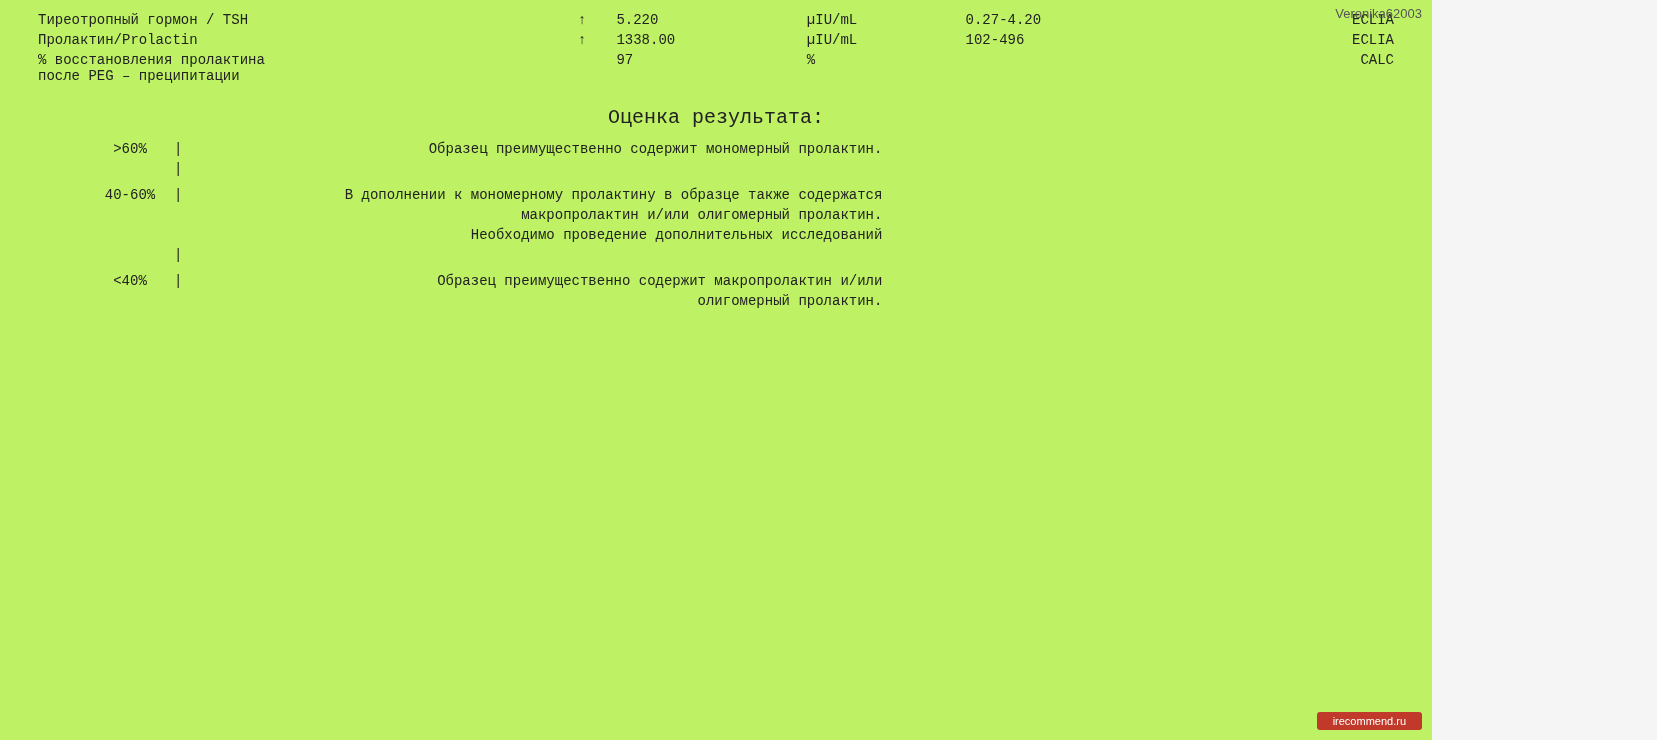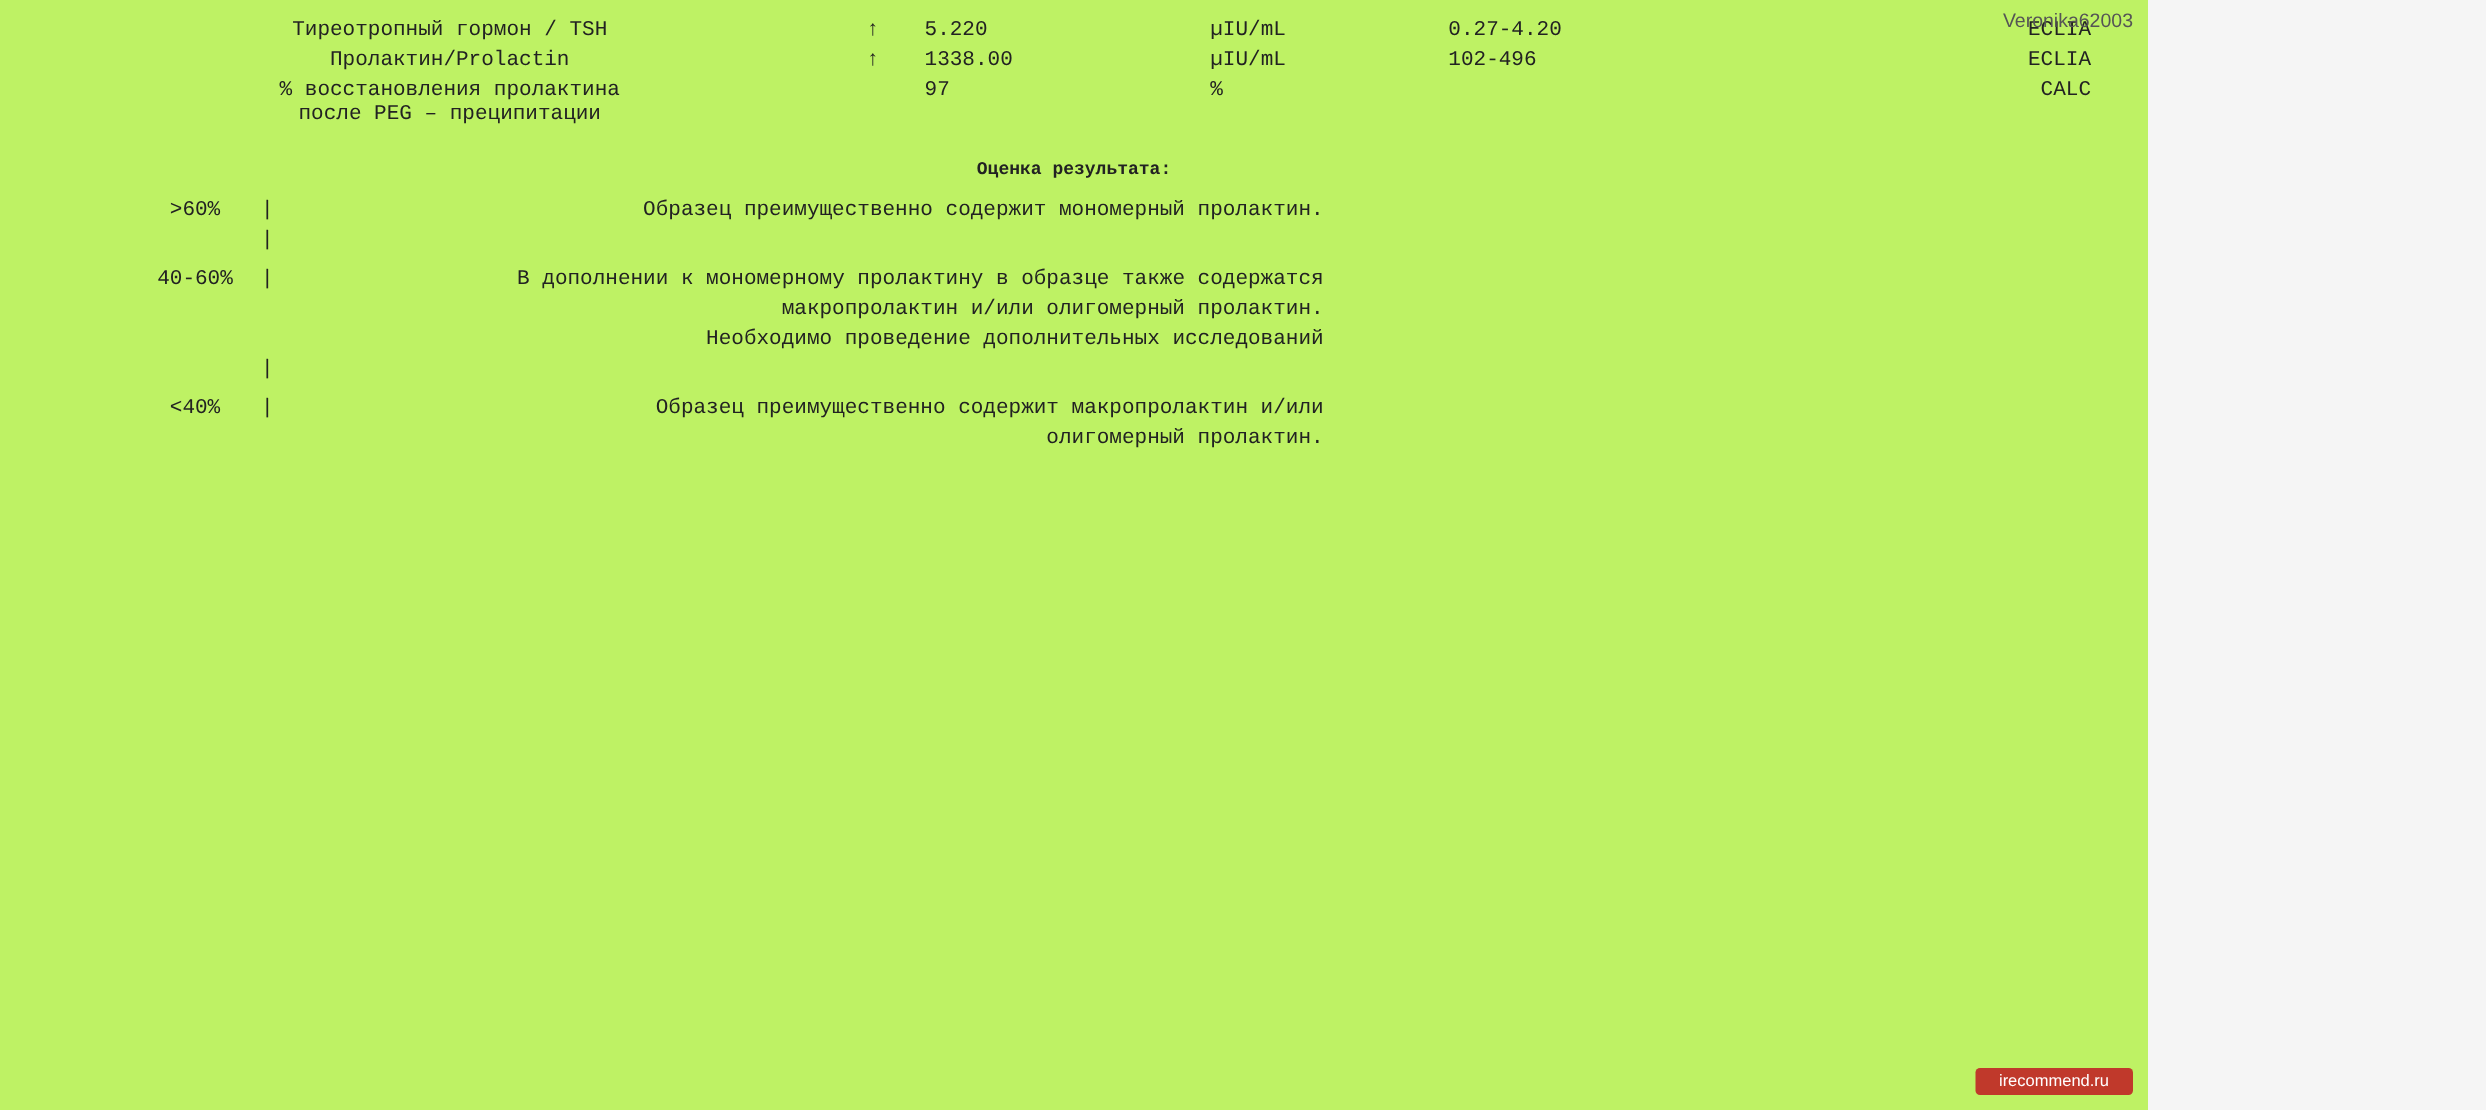--- a/index.html
+++ b/index.html
@@ -50,21 +50,20 @@
     }
 
     .lab-table td {
       padding: 2px 8px;
       vertical-align: top;
       white-space: pre-wrap;
     }
 
     .col-name {
       width: 340px;
-      text-align: center;
     }
 
     .col-arrow {
       width: 20px;
       color: #222;
     }
 
     .col-value {
       width: 120px;
     }
@@ -82,24 +81,24 @@
       text-align: right;
     }
 
     .result-section {
       margin-top: 20px;
       font-family: 'Courier New', Courier, monospace;
       font-size: 14px;
     }
 
     .result-title {
-      font-weight: bold;
+      font-weight: normal;
       text-align: center;
       margin-bottom: 10px;
-      font-size: 12px;
+      font-size: 20px;
     }
 
     .result-table {
       border-collapse: collapse;
       margin-left: 60px;
     }
 
     .result-table td {
       padding: 2px 4px;
       vertical-align: top;

